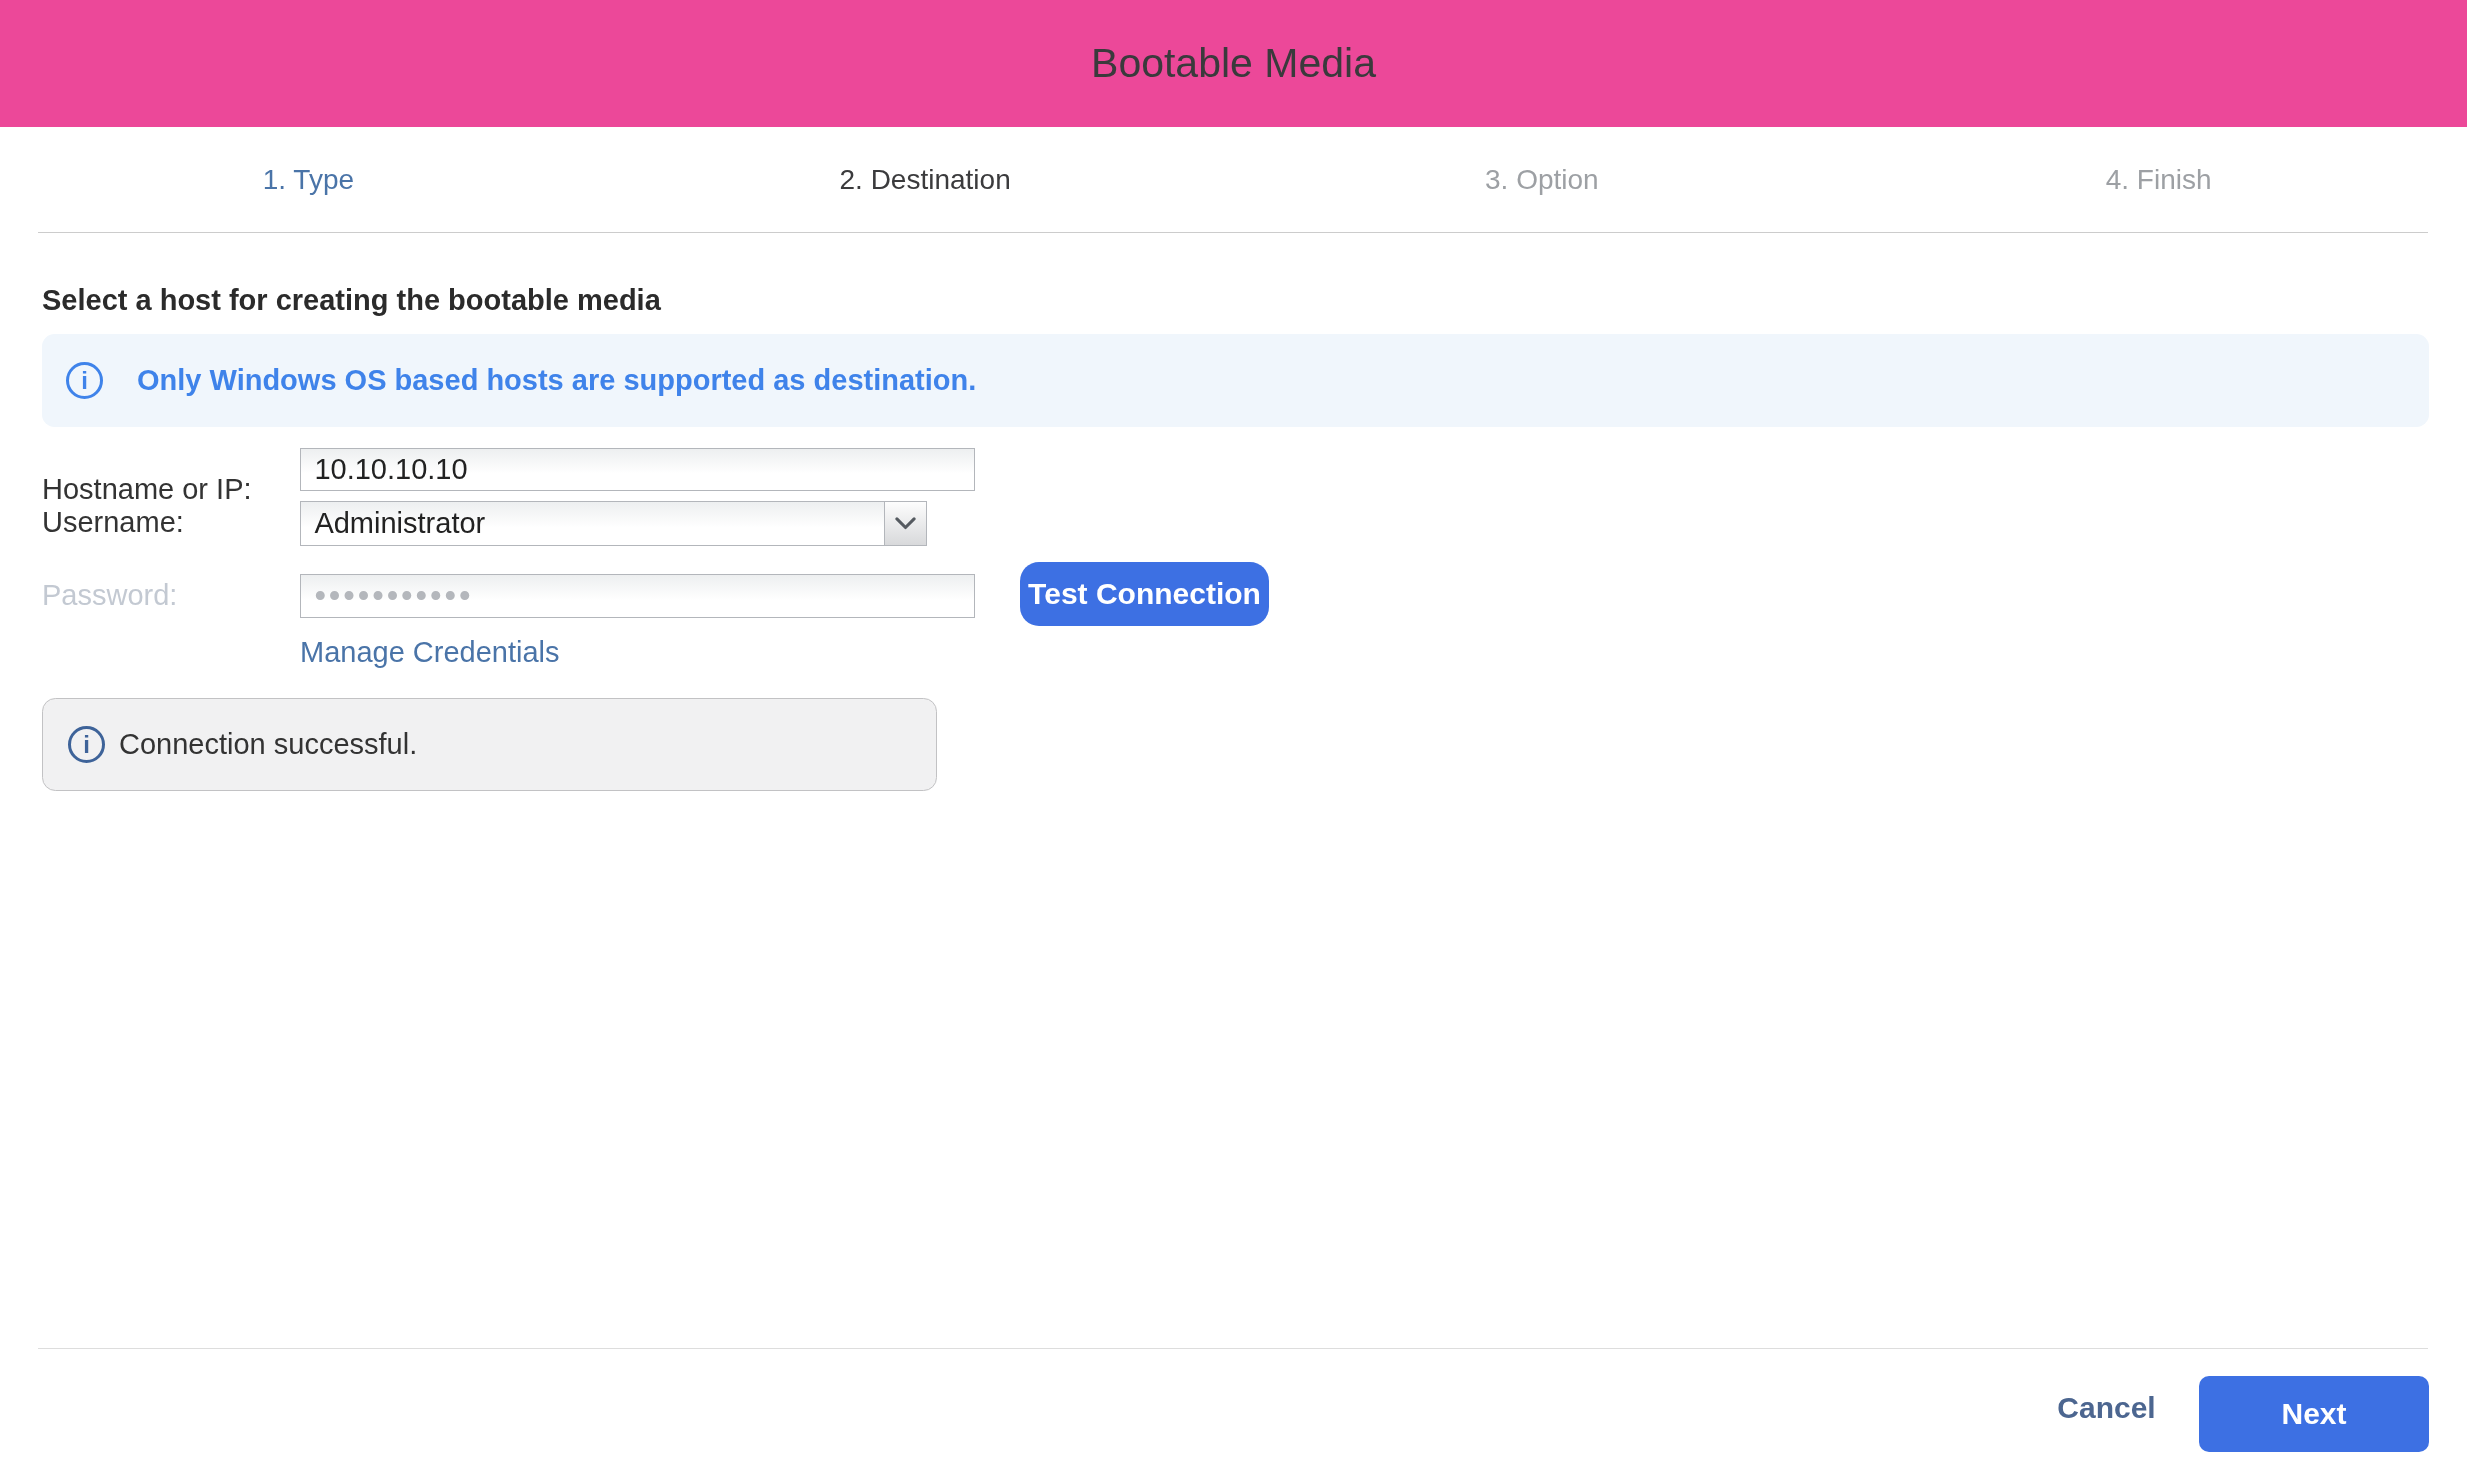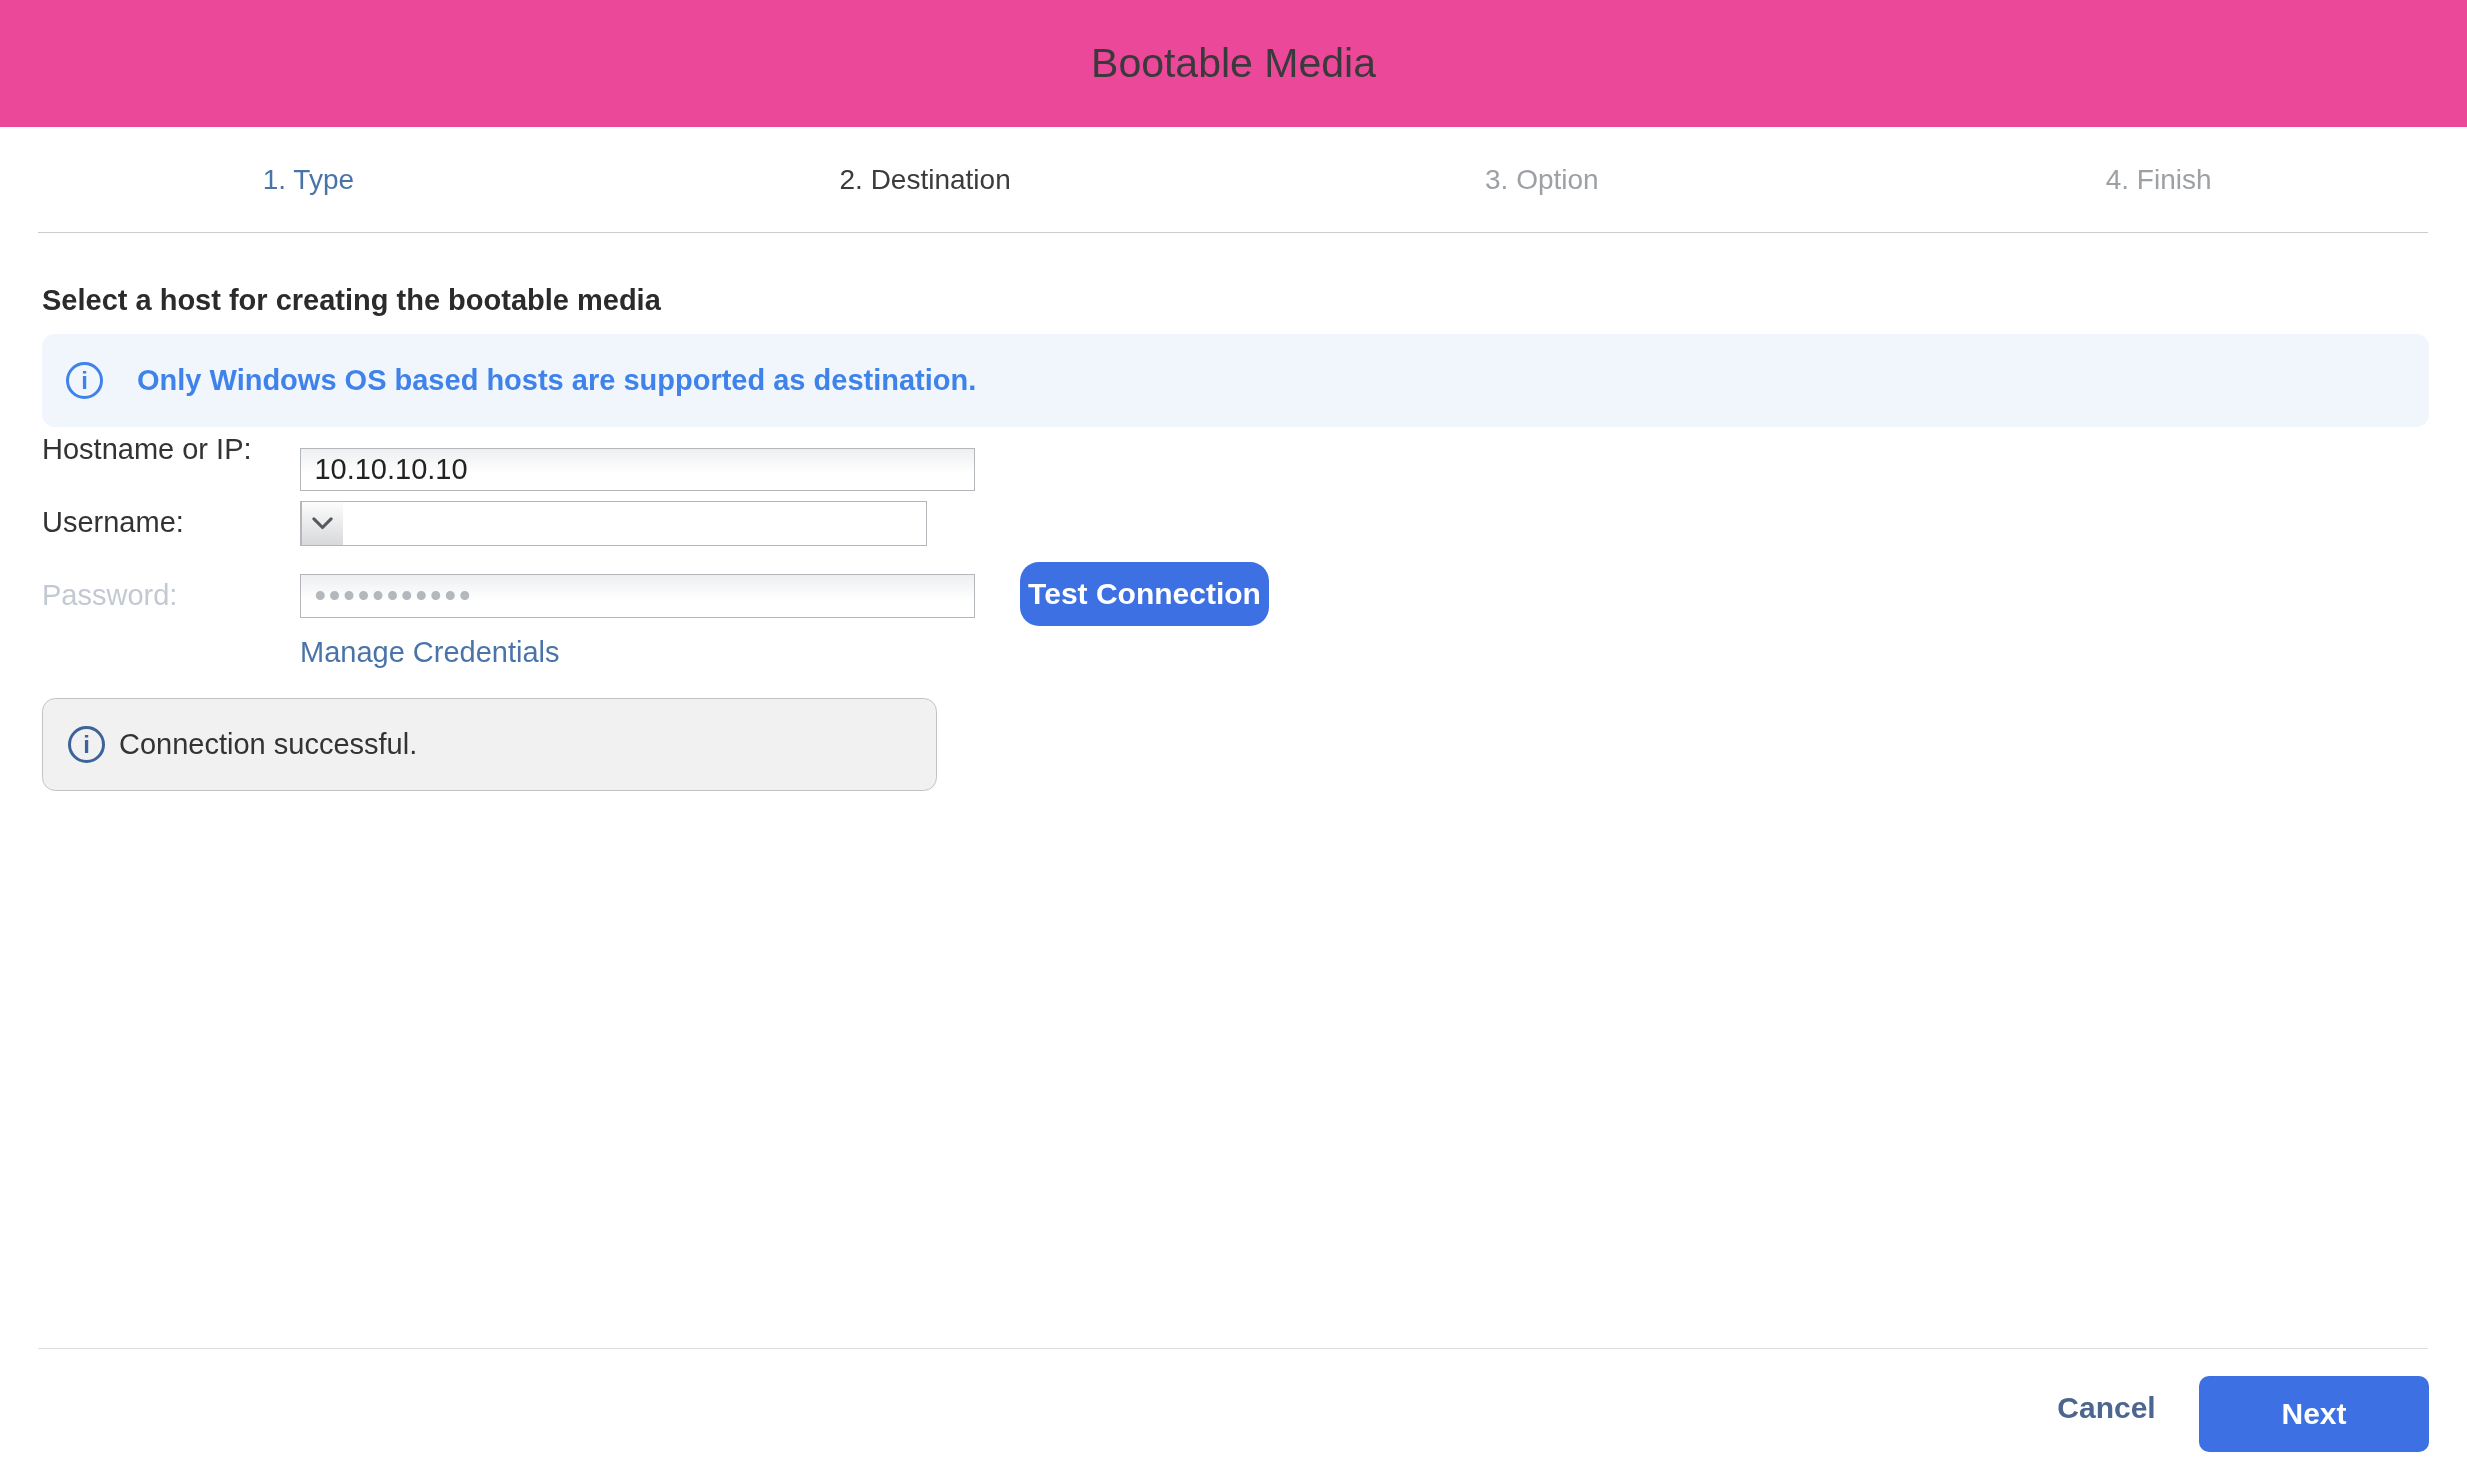--- a/index.html
+++ b/index.html
@@ -48,21 +48,21 @@
   .notice-banner .info-icon { color:#3f83ea; margin-left:24px; }
   .notice-text { margin-left:34px; color:#3f83ea; font-size:29px; font-weight:bold;text-align:right; }
 
   
   .form-label {
     position:absolute; left:42px; height:43px;
     display:flex; align-items:center;
     font-size:29px; color:#333333;
   }
   .form-label.disabled { color:#c3c9d2; }
-  .label-hostname { top:428px; }
+  .label-hostname { top:468px; }
   .label-username { top:501px; }
   .label-password { top:574px; }
 
   .text-field {
     position:absolute; left:300px; width:675px; height:43px;
     border:1.9px solid #b3b6bb;
     background:linear-gradient(to bottom, #edeff0 0%, #ffffff 60%);
     font-family:"Liberation Sans", sans-serif;
     font-size:29px; color:#222222; padding:0 13.4px;
     outline:none;
@@ -160,20 +160,21 @@
 <div class="notice-banner">
   <span class="info-icon">i</span>
   <span class="notice-text">Only Windows OS based hosts are supported as destination.</span>
 </div>
 
 <div class="form-label label-hostname">Hostname or IP:</div>
 <input class="text-field field-hostname" type="text" value="10.10.10.10" style="">
 
 <div class="form-label label-username">Username:</div>
 <div class="combobox">
+  <div class="combobox-value">Administrator</div>
   <div class="combobox-trigger">
     <svg class="chevron-svg" viewBox="0 0 22 14">
       <polyline points="2,2 11,11 20,2" fill="none" stroke="#555a60" stroke-width="3.2" stroke-linecap="round" stroke-linejoin="round"></polyline>
     </svg>
   </div>
 </div>
 
 <div class="form-label label-password disabled">Password:</div>
 <input class="text-field field-password" type="text" value="•••••••••••" style="">
 

